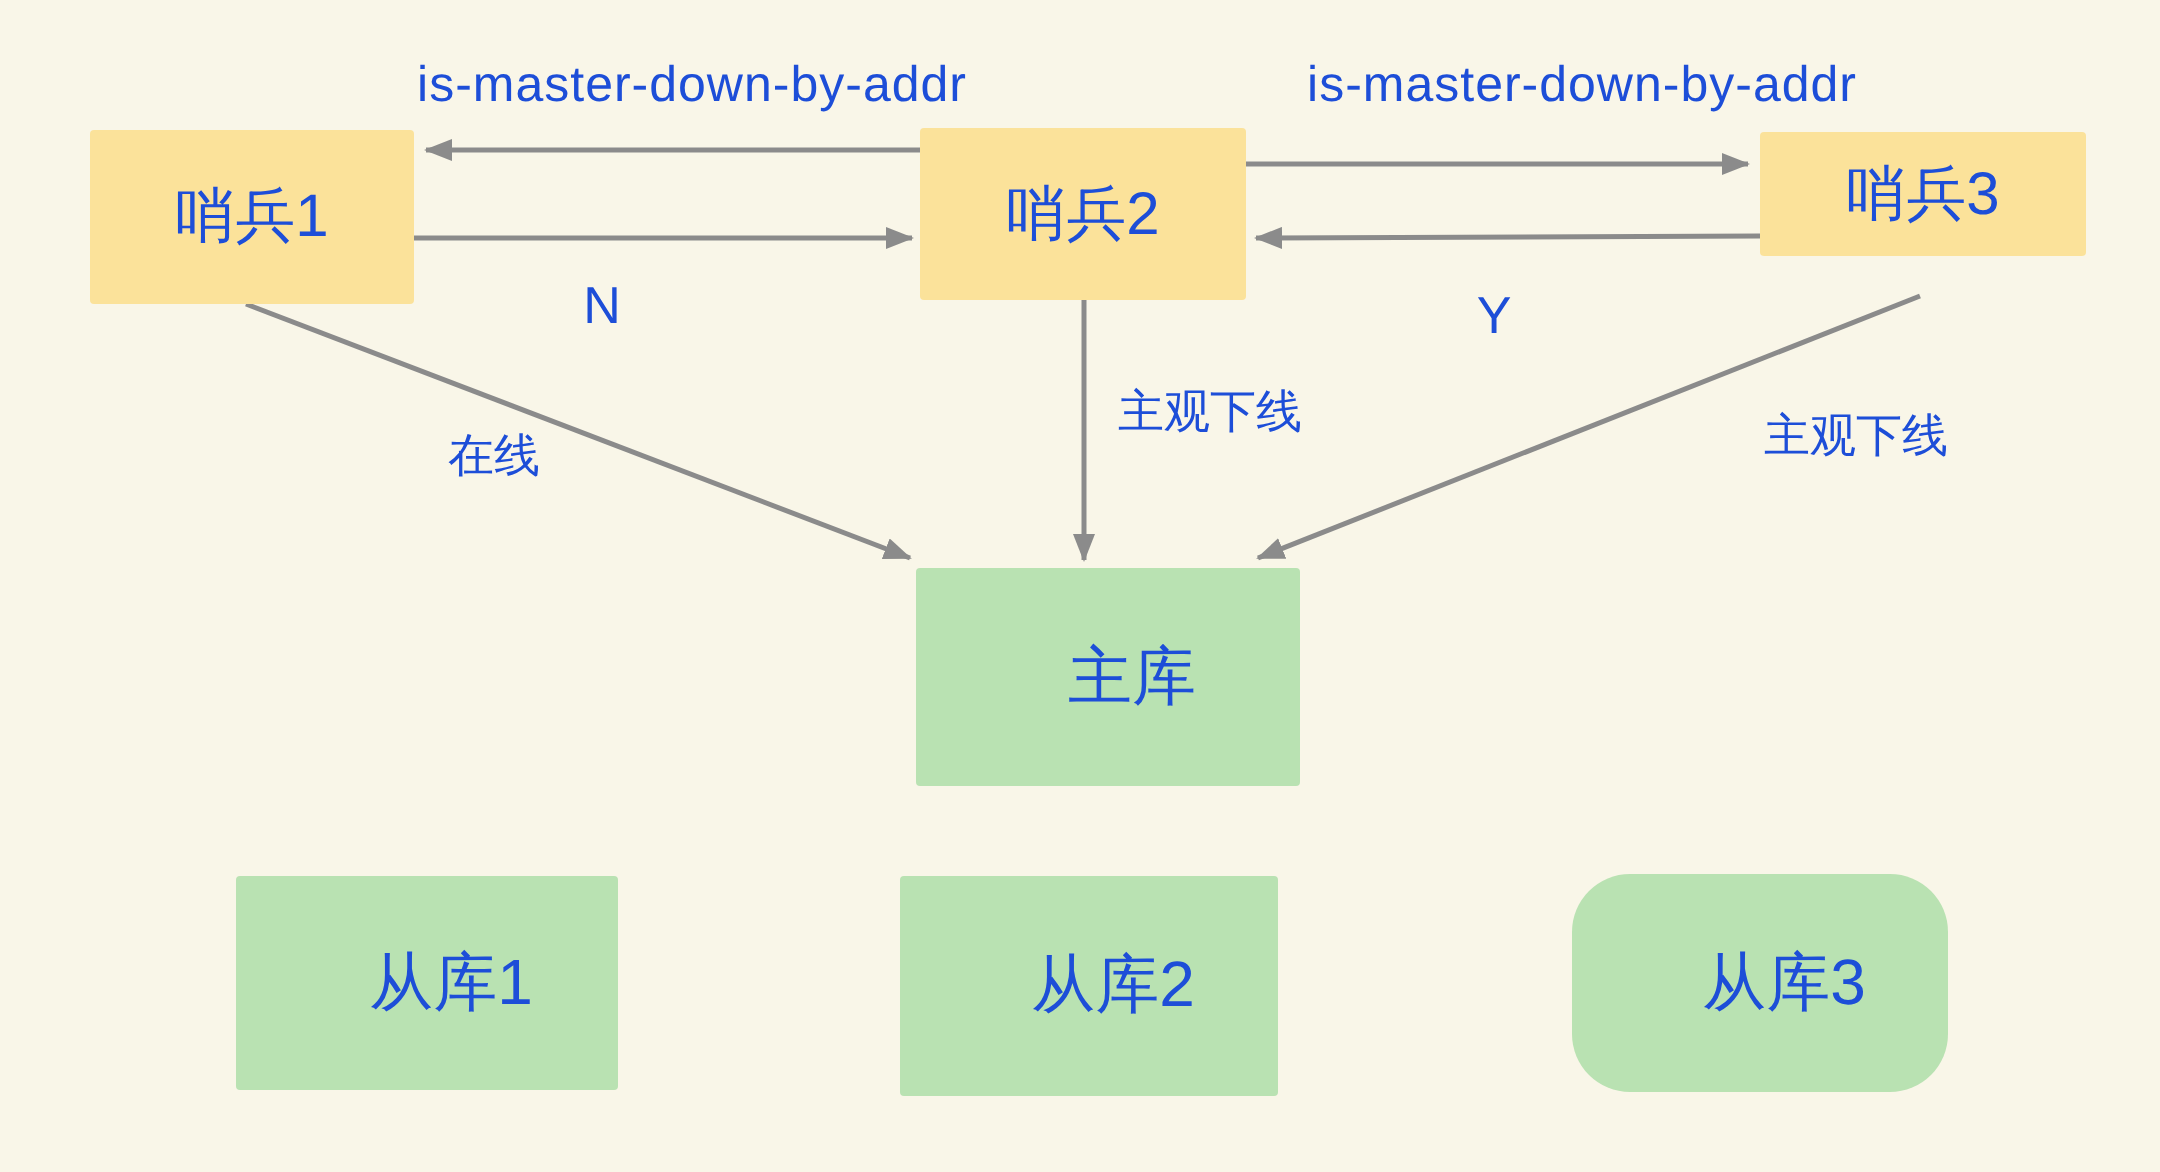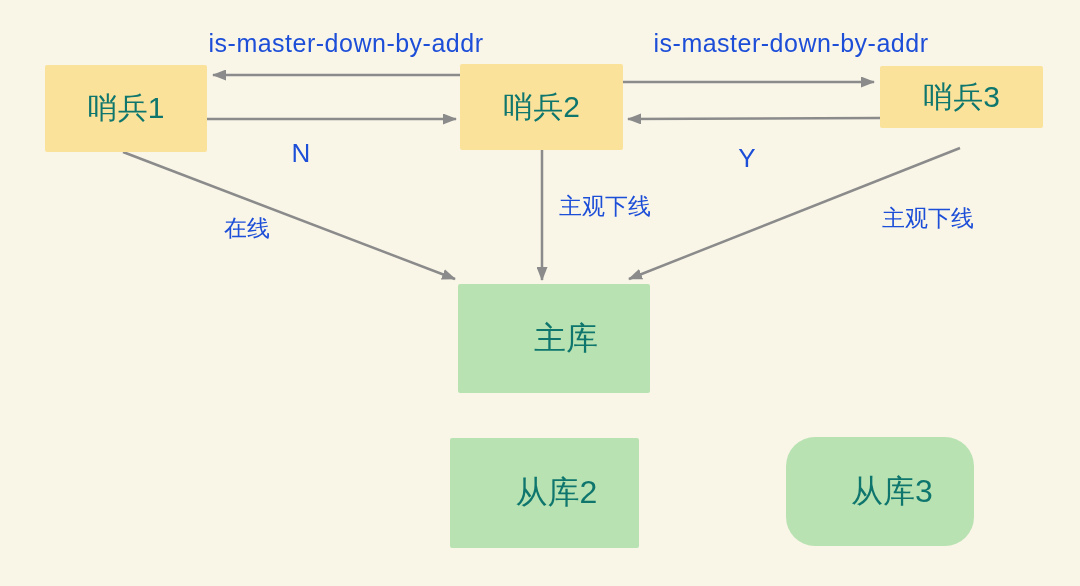--- a/index.html
+++ b/index.html
@@ -15,21 +15,21 @@
     background: #f9f6e8;
   }
   .edges {
     position: absolute; left: 0; top: 0;
     width: 1080px; height: 586px;
     pointer-events: none;
   }
   .node {
     position: absolute;
     display: flex; align-items: center; justify-content: center;
-    color: #0f766e;
+    color: #1d4ed8;
     text-align: center;
     border-radius: 2px;
   }
   .sentinel { background: #fbe29a; font-size: 30px; }
   .db       { background: #b9e2b2; font-size: 32px; padding-left: 24px; }
   .edge-label {
     position: absolute;
     transform: translate(-50%, -50%);
     color: #1d4ed8;
     white-space: nowrap;
@@ -65,20 +65,23 @@
     <span>哨兵2</span>
   </div>
   <div class="node sentinel" style="left:880px; top:66px;  width:163px; height:62px;">
     <span>哨兵3</span>
   </div>
 
   <div class="node db" style="left:458px; top:284px; width:168px; height:109px;">
     <span>主库</span>
   </div>
 
+  <div class="node db" style="left:118px; top:438px; width:167px; height:107px;">
+    <span>从库1</span>
+  </div>
   <div class="node db" style="left:450px; top:438px; width:165px; height:110px;">
     <span>从库2</span>
   </div>
   <div class="node db" style="left:786px; top:437px; width:164px; height:109px;border-radius:29px;">
     <span>从库3</span>
   </div>
 
   <div class="edge-label lbl-code" style="left:346px; top:43px;">is-master-down-by-addr</div>
   <div class="edge-label lbl-flag" style="left:301px; top:153px;">N</div>
   <div class="edge-label lbl-code" style="left:791px; top:43px;">is-master-down-by-addr</div>

